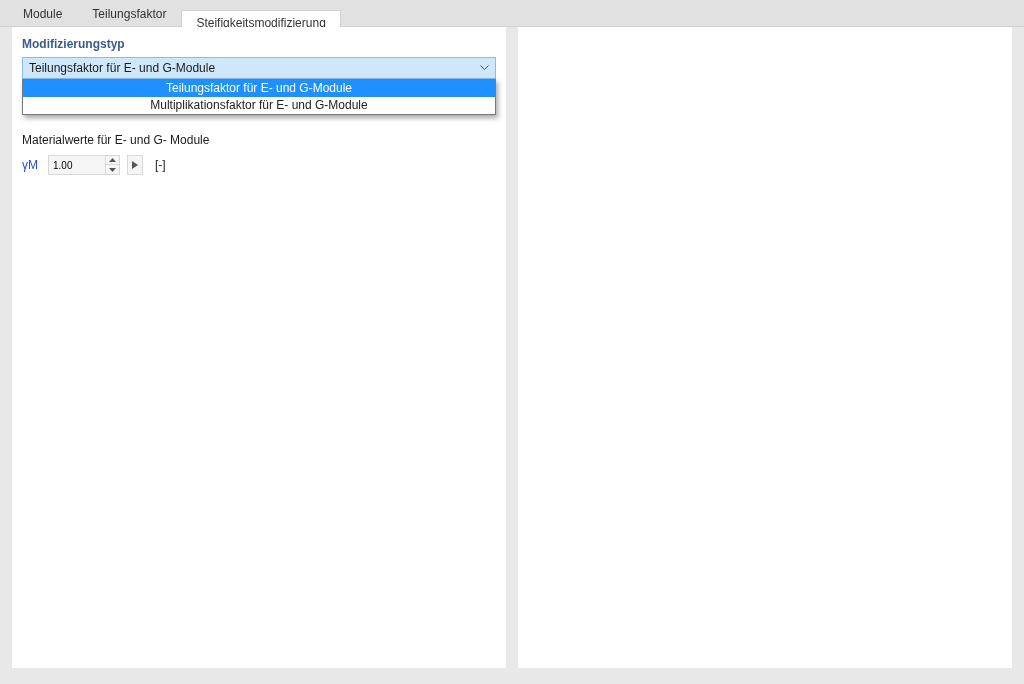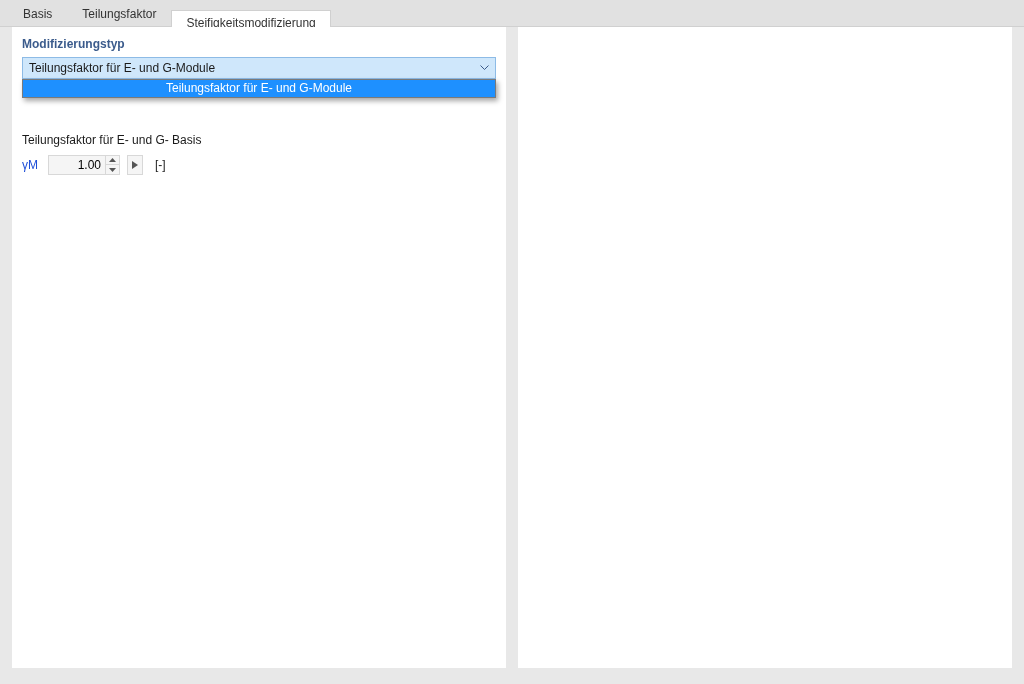--- a/index.html
+++ b/index.html
@@ -122,25 +122,24 @@
   }
   .spinner {
     display: flex;
     align-items: center;
     background: #f5f5f5;
     border: 1px solid #d8d8d8;
     height: 20px;
   }
   .spinner-input {
     width: 56px;
-    text-align: right;
     padding: 0 4px;
     border: none;
     background: transparent;
-    font-size: 12px;
+    font-size: 10px;
     font-family: inherit;
     height: 100%;
     outline: none;
   }
   .spinner-btns {
     display: flex;
     flex-direction: column;
     border-left: 1px solid #d8d8d8;
   }
   .sp-btn {
@@ -168,45 +167,46 @@
   .unit {
     font-size: 12px;
     color: #222;
     margin-left: 4px;
   }
 </style>
 </head>
 <body>
 
 <div class="tab-bar">
-  <div class="tab">Basis</div>
+  <div class="tab">Module</div>
   <div class="tab">Teilungsfaktor</div>
   <div class="tab active">Steifigkeitsmodifizierung</div>
 </div>
 
 <div class="content-area">
   <div class="panel left">
 
     <div class="section-title">Modifizierungstyp</div>
 
     <div class="combo">
       <div class="combo-display">
         <span>Teilungsfaktor für E- und G-Module</span>
         <span class="chev">
           <svg width="9" height="6" viewBox="0 0 9 6">
               <path d="M0.5 0.5 L4.5 4.5 L8.5 0.5" stroke="#3a5a8a" stroke-width="1" fill="none"></path>
             </svg>
         </span>
       </div>
       <div class="combo-list">
         <div class="combo-item selected">Teilungsfaktor für E- und G-Module</div>
+        <div class="combo-item">Multiplikationsfaktor für E- und G-Module</div>
       </div>
     </div>
 
-    <div class="field-label">Teilungsfaktor für E- und G- Basis</div>
+    <div class="field-label">Materialwerte für E- und G- Module</div>
 
     <div class="spinner-row">
       <span class="sym">γM</span>
       <div class="spinner">
         <input class="spinner-input" value="1.00" style="">
         <div class="spinner-btns">
           <div class="sp-btn">
             <svg width="7" height="4" viewBox="0 0 7 4">
                 <path d="M0 4 L3.5 0 L7 4 Z" fill="#555"></path>
               </svg>

